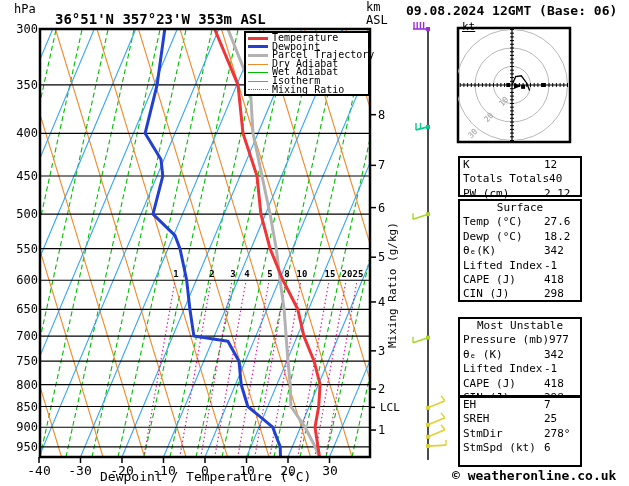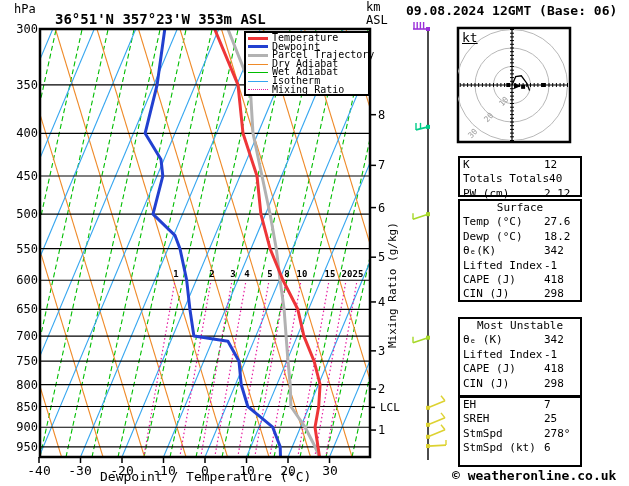--- a/index.html
+++ b/index.html
@@ -21,21 +21,21 @@
   .lswatch{width:20px;margin-right:4px;flex:none;}
   .llab{font-size:10px;line-height:8.6px;white-space:pre;}
   .tbl{position:absolute;left:458px;width:124px;border:2px solid #000;box-sizing:border-box;
        background:#fff;padding:0 3px;}
   .trow{display:flex;font-size:11px;line-height:14.4px;white-space:pre;}
   .trow .lab{flex:1 1 auto;}
   .trow .val{flex:none;width:33px;text-align:left;}
   .thead{text-align:center;font-size:11px;line-height:14.4px;}
   .ringlab{position:absolute;font-size:8px;color:#9a9a9a;transform:rotate(-45deg);}
   #copyright{position:absolute;left:452px;top:468px;font-weight:bold;font-size:13px;}
-  #kt-label{position:absolute;left:462px;top:30px;font-size:13px;text-decoration:underline;}
+  #kt-label{position:absolute;left:462px;top:20px;font-size:11px;text-decoration:underline;}
   #lcl-label{position:absolute;left:380px;top:401px;font-size:11px;text-align:center;}
 </style>
 </head>
 <body>
 
 <div id="app">
   <svg id="chart-svg" width="629" height="486">
       <defs>
         <clipPath id="plotclip">
           <rect x="40" y="29" width="330" height="428"></rect>
@@ -380,26 +380,27 @@
       <div class="thead" style="">Surface</div>
       <div class="trow"><span class="lab">Temp (°C)</span><span class="val">27.6</span></div>
       <div class="trow"><span class="lab">Dewp (°C)</span><span class="val">18.2</span></div>
       <div class="trow"><span class="lab">θₑ(K)</span><span class="val">342</span></div>
       <div class="trow"><span class="lab">Lifted Index</span><span class="val">-1</span></div>
       <div class="trow"><span class="lab">CAPE (J)</span><span class="val">418</span></div>
       <div class="trow"><span class="lab">CIN (J)</span><span class="val">298</span></div>
     </div>
   <div class="tbl" id="tbl-mu" style="top:317px;height:80px;">
       <div class="thead" style="">Most Unstable</div>
+      <div class="trow"><span class="lab">Pressure (mb)</span><span class="val">977</span></div>
       <div class="trow"><span class="lab">θₑ (K)</span><span class="val">342</span></div>
       <div class="trow"><span class="lab">Lifted Index</span><span class="val">-1</span></div>
       <div class="trow"><span class="lab">CAPE (J)</span><span class="val">418</span></div>
       <div class="trow"><span class="lab">CIN (J)</span><span class="val">298</span></div>
     </div>
   <div class="tbl" id="tbl-hodo" style="top:396px;height:71px;">
       <div class="trow"><span class="lab">EH</span><span class="val">7</span></div>
       <div class="trow"><span class="lab">SREH</span><span class="val">25</span></div>
-      <div class="trow"><span class="lab">StmSpd</span><span class="val">278°</span></div>
+      <div class="trow"><span class="lab">StmDir</span><span class="val">278°</span></div>
       <div class="trow"><span class="lab">StmSpd (kt)</span><span class="val">6</span></div>
     </div>
 
   <div id="copyright">© weatheronline.co.uk</div>
 </div>
 
 </body></html>

